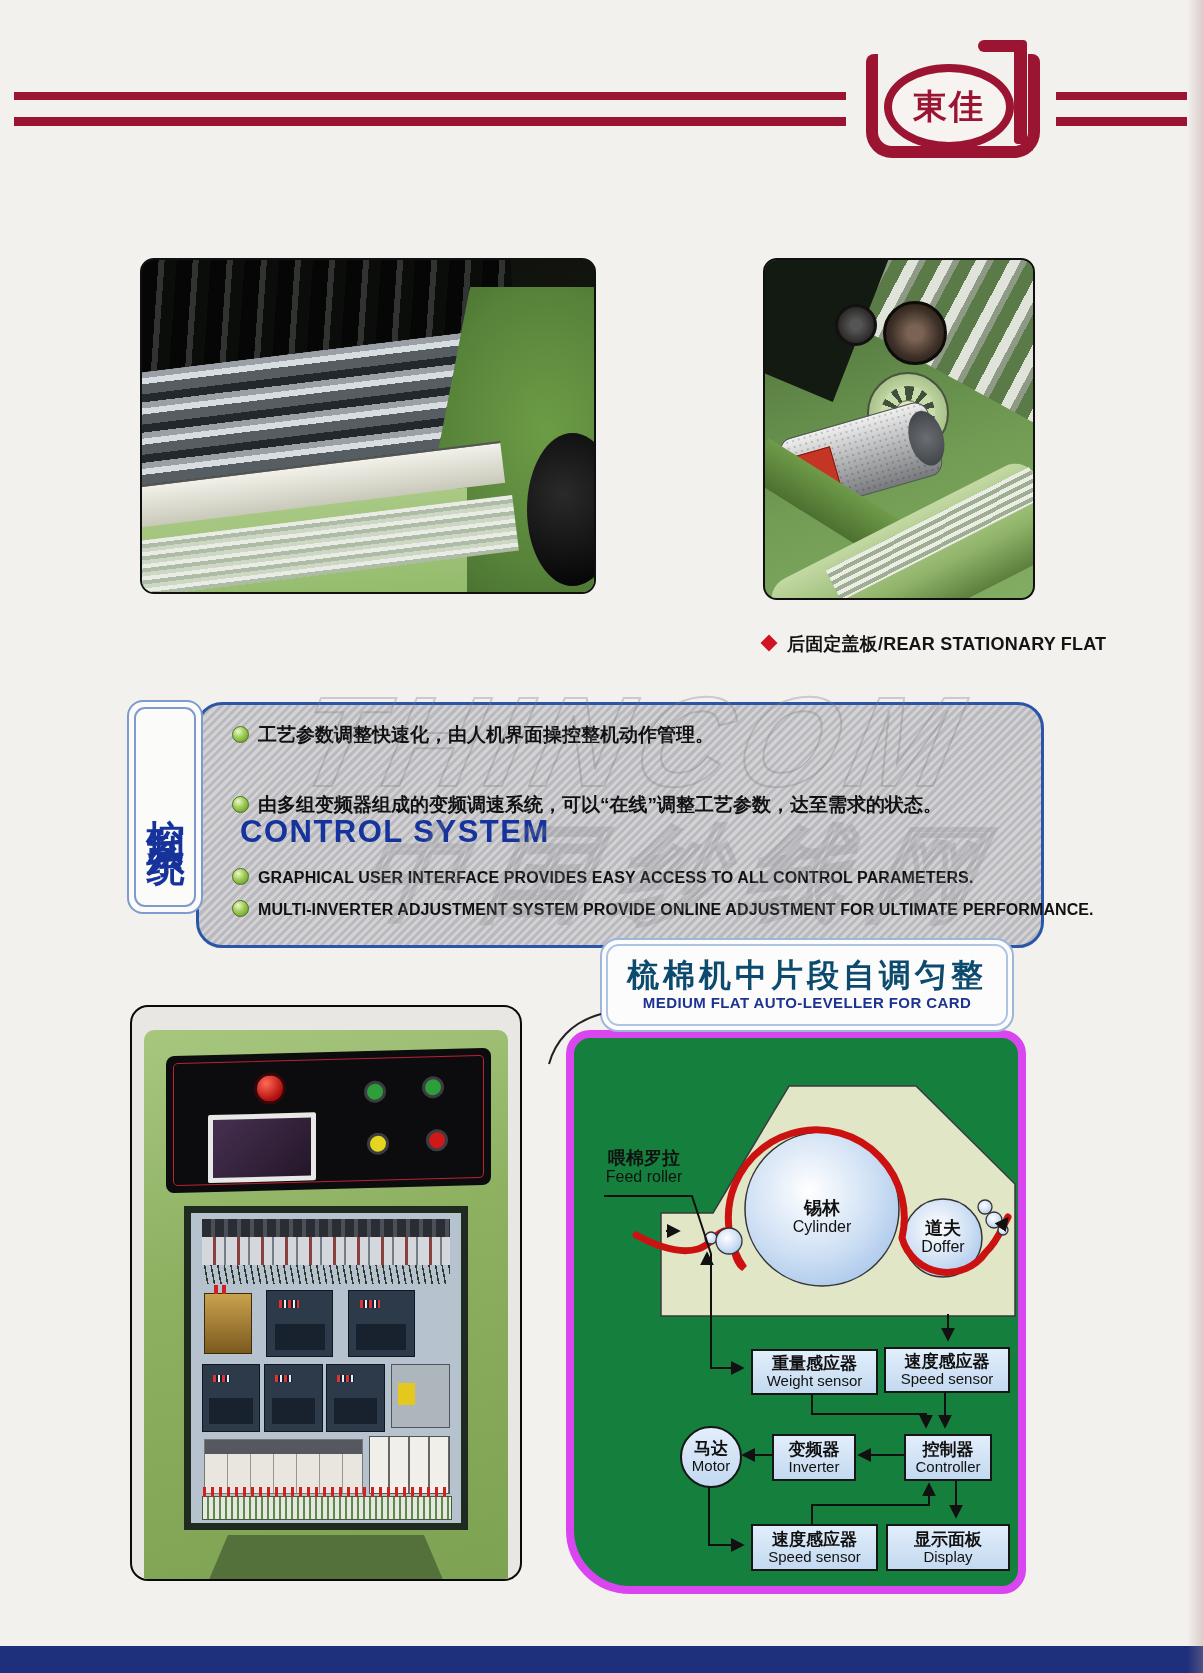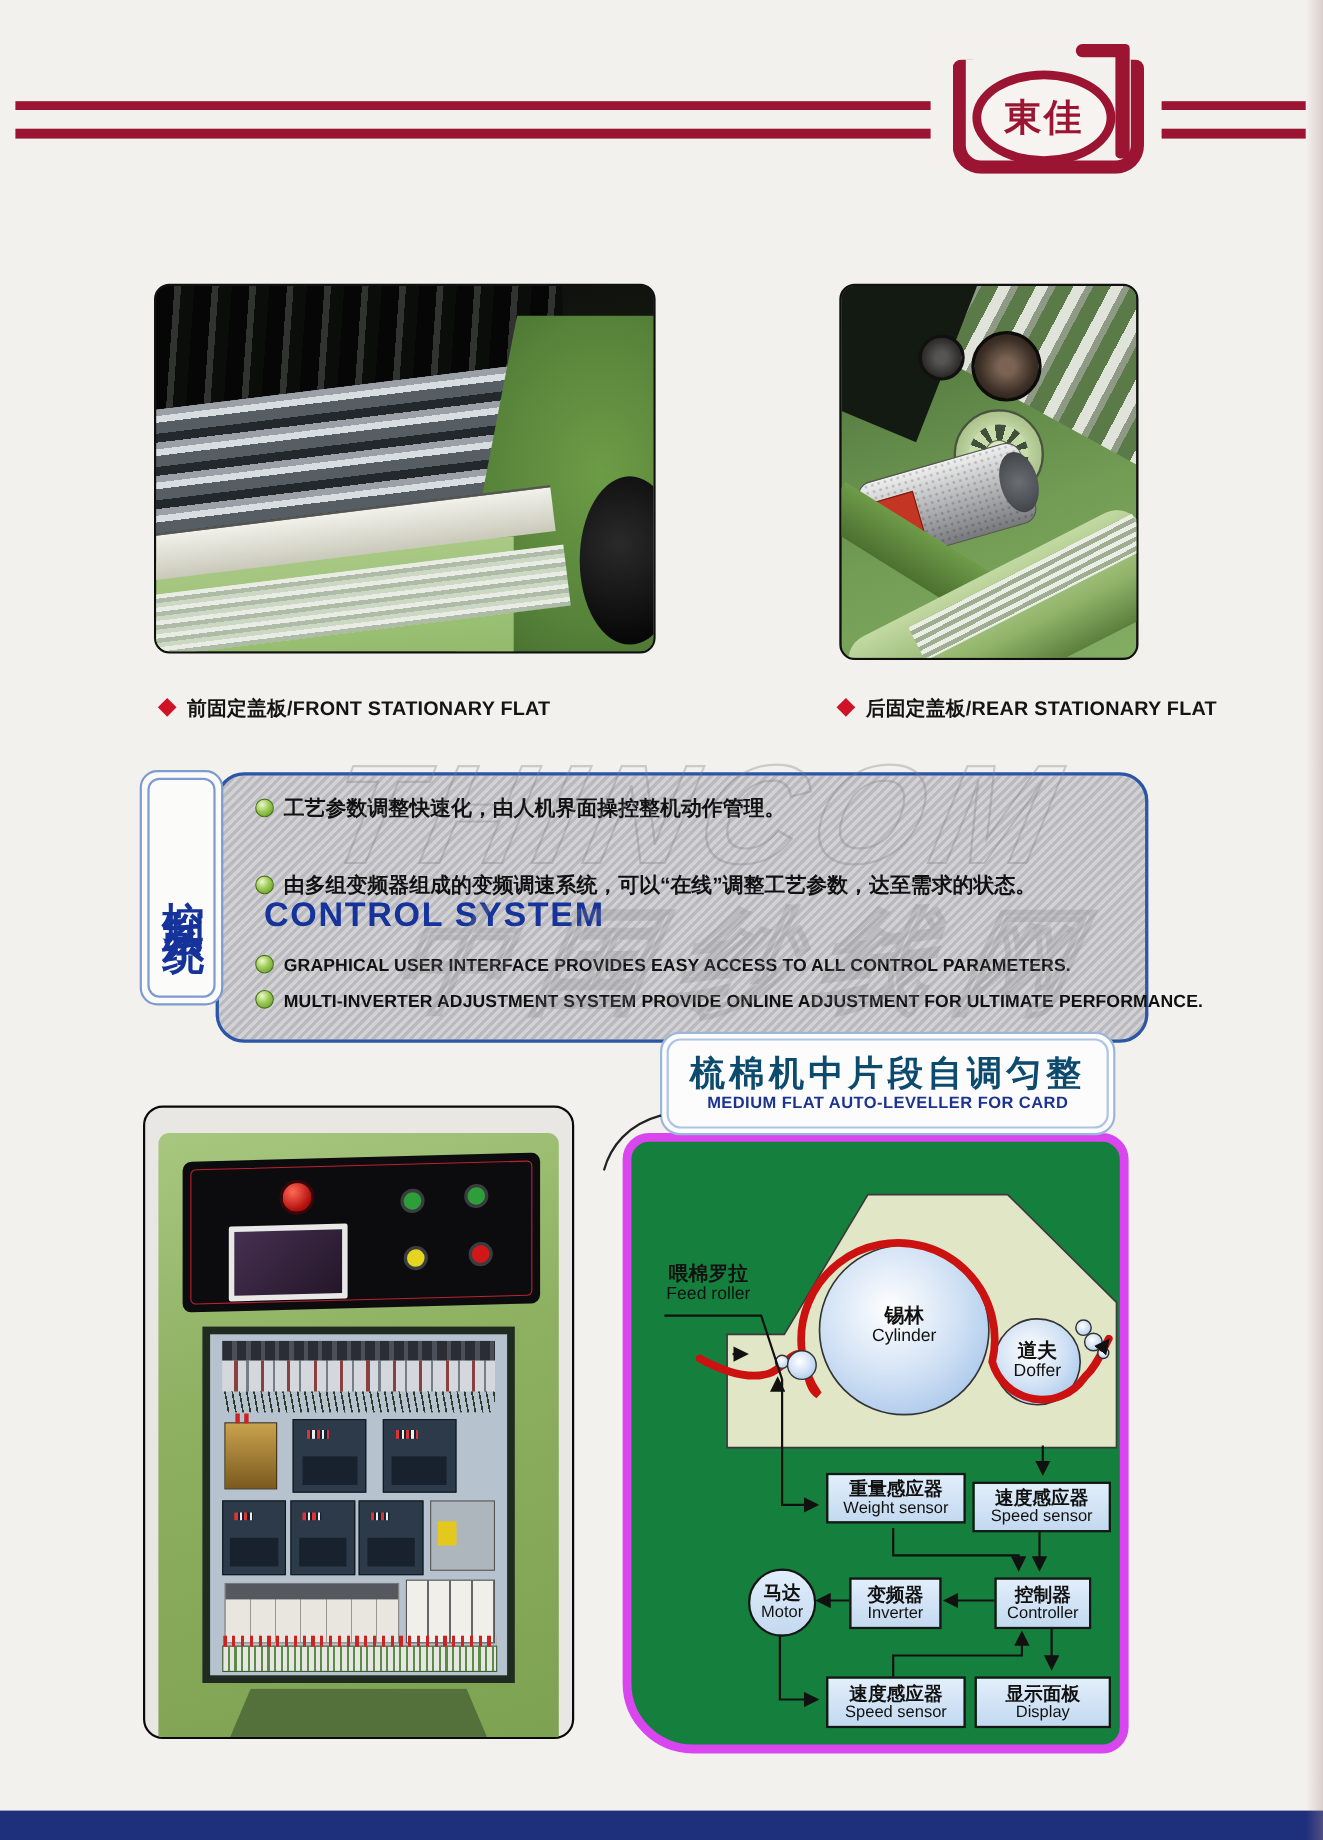--- a/index.html
+++ b/index.html
@@ -192,23 +192,20 @@
     </div>
     <div class="ph p2-motor">
       <div class="p2-label"></div>
       <div class="p2-cap"></div>
     </div>
     <div class="ph p2-strut"></div>
     <div class="ph p2-roller"></div>
     <div class="ph p2-silver"></div>
   </div>
 
-  <div class="caption" style="left:146px;top:632px;">
-    <span class="diamond"></span><span>前固定盖板/FRONT STATIONARY FLAT</span>
-  </div>
   <div class="caption" style="left:763px;top:632px;">
     <span class="diamond"></span><span>后固定盖板/REAR STATIONARY FLAT</span>
   </div>
 
   <div id="ctl-box"></div>
   <div id="ctl-label">
     <div class="inner">
       <div class="txt">控制系统</div>
     </div>
   </div>
@@ -310,30 +307,30 @@
         <path d="M92,193 H104" marker-end="url(#arr)"></path>
         <path d="M133,224 V216" marker-end="url(#arr)"></path>
         <path d="M426,190 L433,181" marker-end="url(#arr)"></path>
       </g>
     </svg>
 
     <div class="dg-label" style="left:8px;top:110px;width:124px;">
       <div class="cn">喂棉罗拉</div>
       <div class="en">Feed roller</div>
     </div>
-    <div class="dg-label" style="left:188px;top:148px;width:120px;">
+    <div class="dg-label" style="left:188px;top:160px;width:120px;">
       <div class="cn">锡林</div>
       <div class="en">Cylinder</div>
     </div>
     <div class="dg-label" style="left:329px;top:180px;width:80px;">
       <div class="cn">道夫</div>
       <div class="en">Doffer</div>
     </div>
 
-    <div class="fnode" style="left:177px;top:301px;width:123px;height:42px;align-items:center;">
+    <div class="fnode" style="left:177px;top:311px;width:123px;height:42px;align-items:center;">
       <div class="cn">重量感应器</div>
       <div class="en">Weight sensor</div>
     </div>
     <div class="fnode" style="left:310px;top:309px;width:122px;height:42px;">
       <div class="cn">速度感应器</div>
       <div class="en">Speed sensor</div>
     </div>
     <div class="fnode circle" style="left:106px;top:388px;width:58px;height:58px;">
       <div class="cn">马达</div>
       <div class="en">Motor</div>

